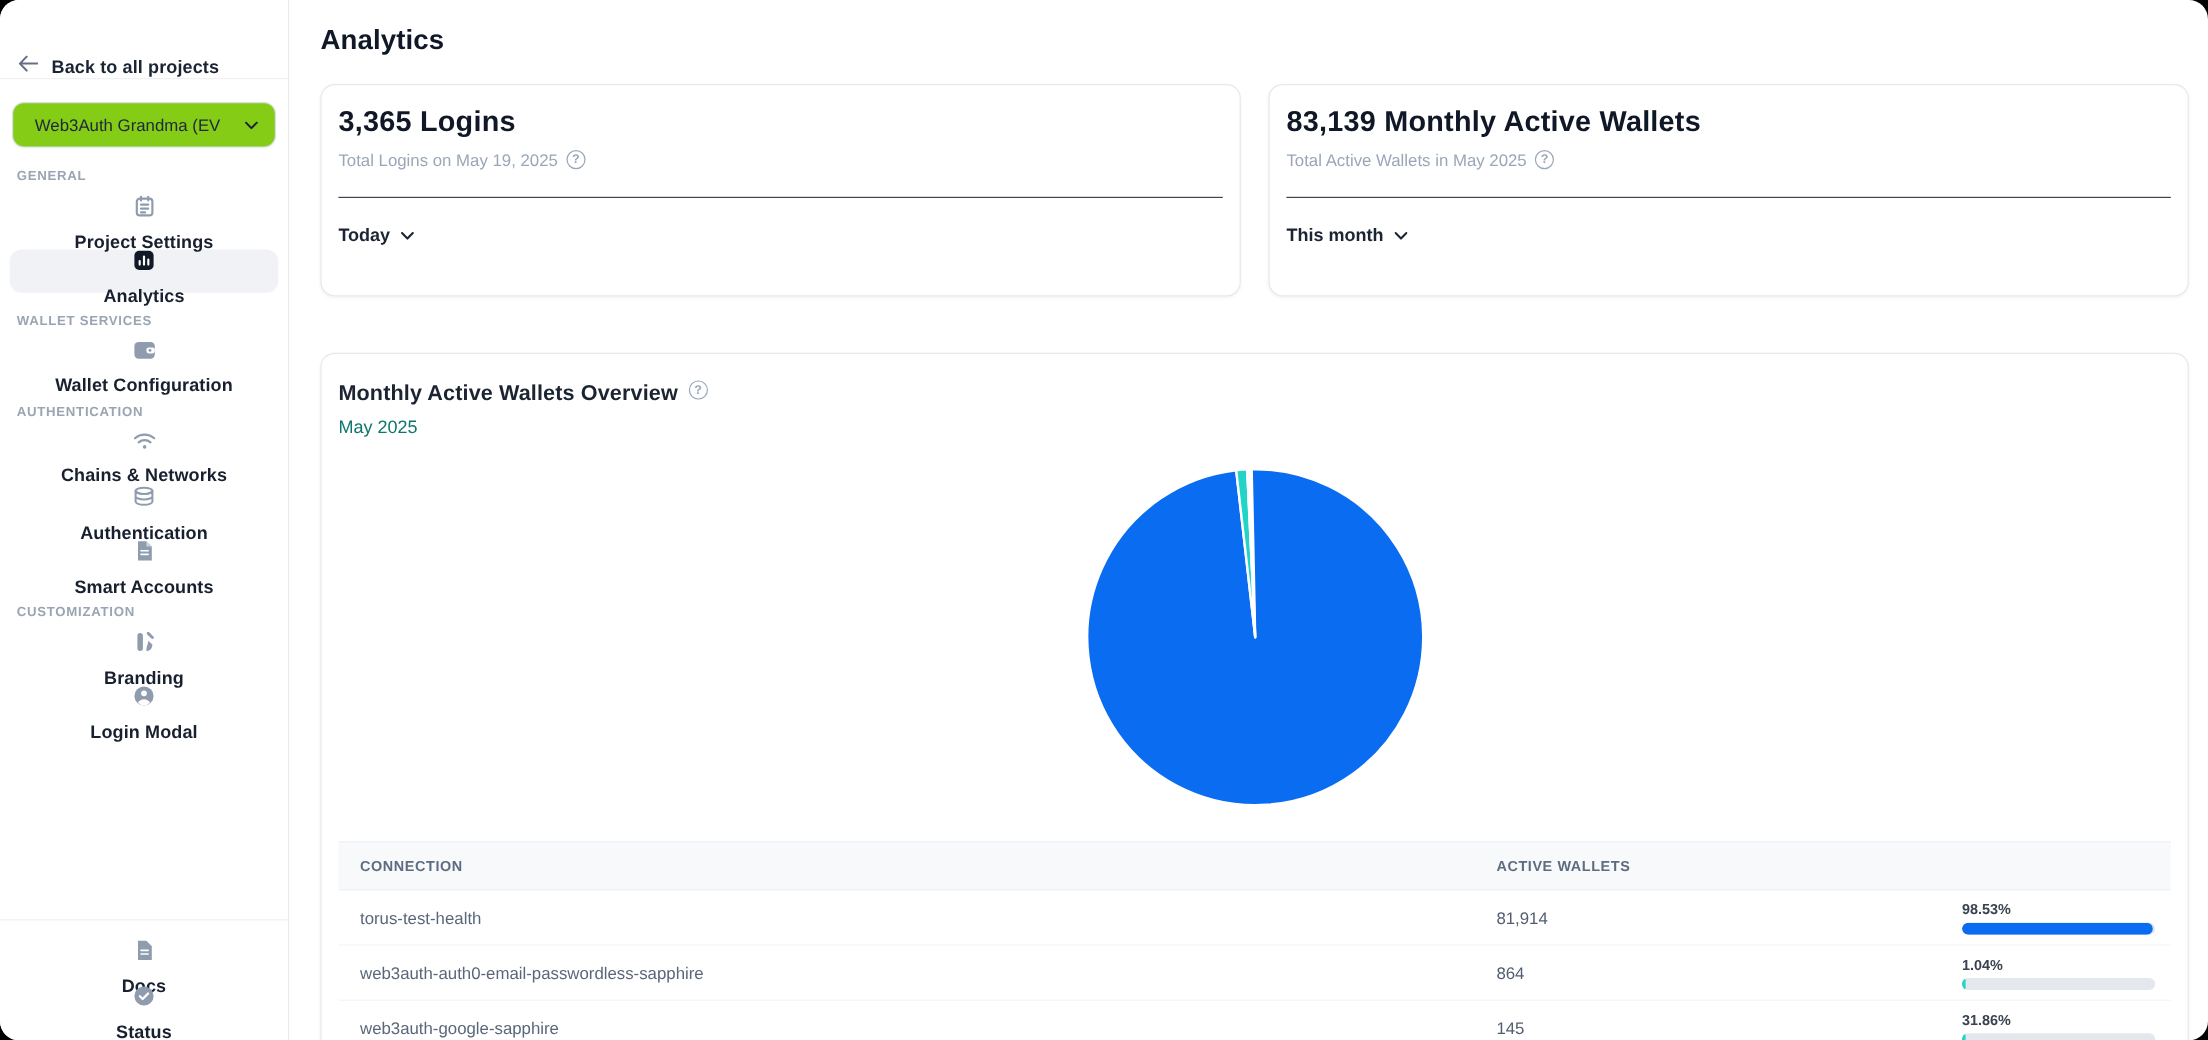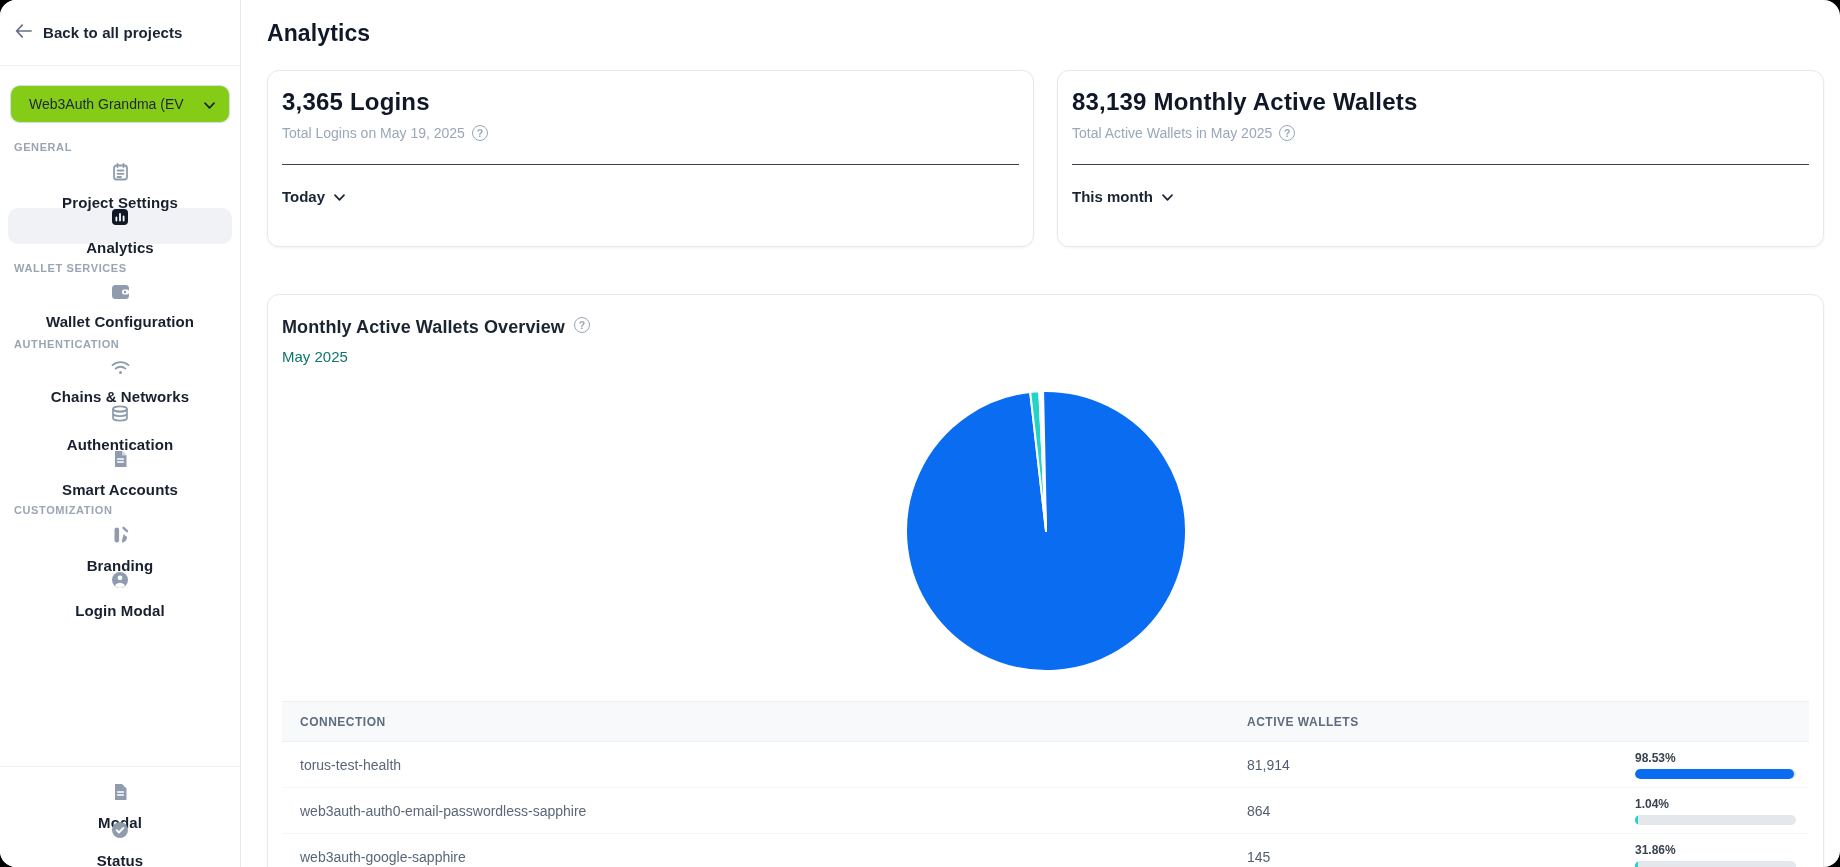--- a/index.html
+++ b/index.html
@@ -14,21 +14,21 @@
     background: #fff; border-radius: 16px; overflow: hidden;
     display: flex;
   }
   
   .sidebar {
     width: 241px; flex: 0 0 241px; height: 100%;
     border-right: 1px solid #E7EAEE;
     display: flex; flex-direction: column; background: #fff;
   }
   .back-row {
-    display: flex; align-items: center; gap: 11px;
+    display: flex; align-items: flex-end; gap: 11px;
     padding: 0 15px; height: 66px; border-bottom: 1px solid #EEF1F4;
     cursor: pointer;
   }
   .back-row .label { font-size: 15px; font-weight: 700; color: #1A2433; letter-spacing: .1px; }
   .project-select {
     margin: 19px 10px 0; height: 38px; border: 1px solid #D8DEE6; border-radius: 10px;
     display: flex; align-items: center; justify-content: space-between;
     padding: 0 14px 0 18px; background: #84cc16; cursor: pointer;
     box-shadow: 0 1px 2px rgba(16,24,40,.04);
   }
@@ -210,21 +210,21 @@
       </nav>
 
     <div class="sidebar-footer" id="nav-footer">
         <div class="nav-item">
           <span class="ic">
             <svg width="15" height="18" viewBox="0 0 15 18" fill="none">
               <path d="M2 1h7l4.5 4.5V17H2z" fill="#8F9CAD"></path>
               <path d="M4.5 9h6M4.5 12h6" stroke="#fff" stroke-width="1.3" stroke-linecap="round"></path>
             </svg>
           </span>
-          <span class="label">Modal</span>
+          <span class="label">Docs</span>
         </div>
         <div class="nav-item">
           <span class="ic">
             <svg width="18" height="18" viewBox="0 0 18 18" fill="none">
               <circle cx="9" cy="9" r="8" fill="#8F9CAD"></circle>
               <path d="m5.6 9.2 2.3 2.3 4.5-4.6" stroke="#fff" stroke-width="1.9" stroke-linecap="round" stroke-linejoin="round"></path>
             </svg>
           </span>
           <span class="label">Status</span>
         </div>

